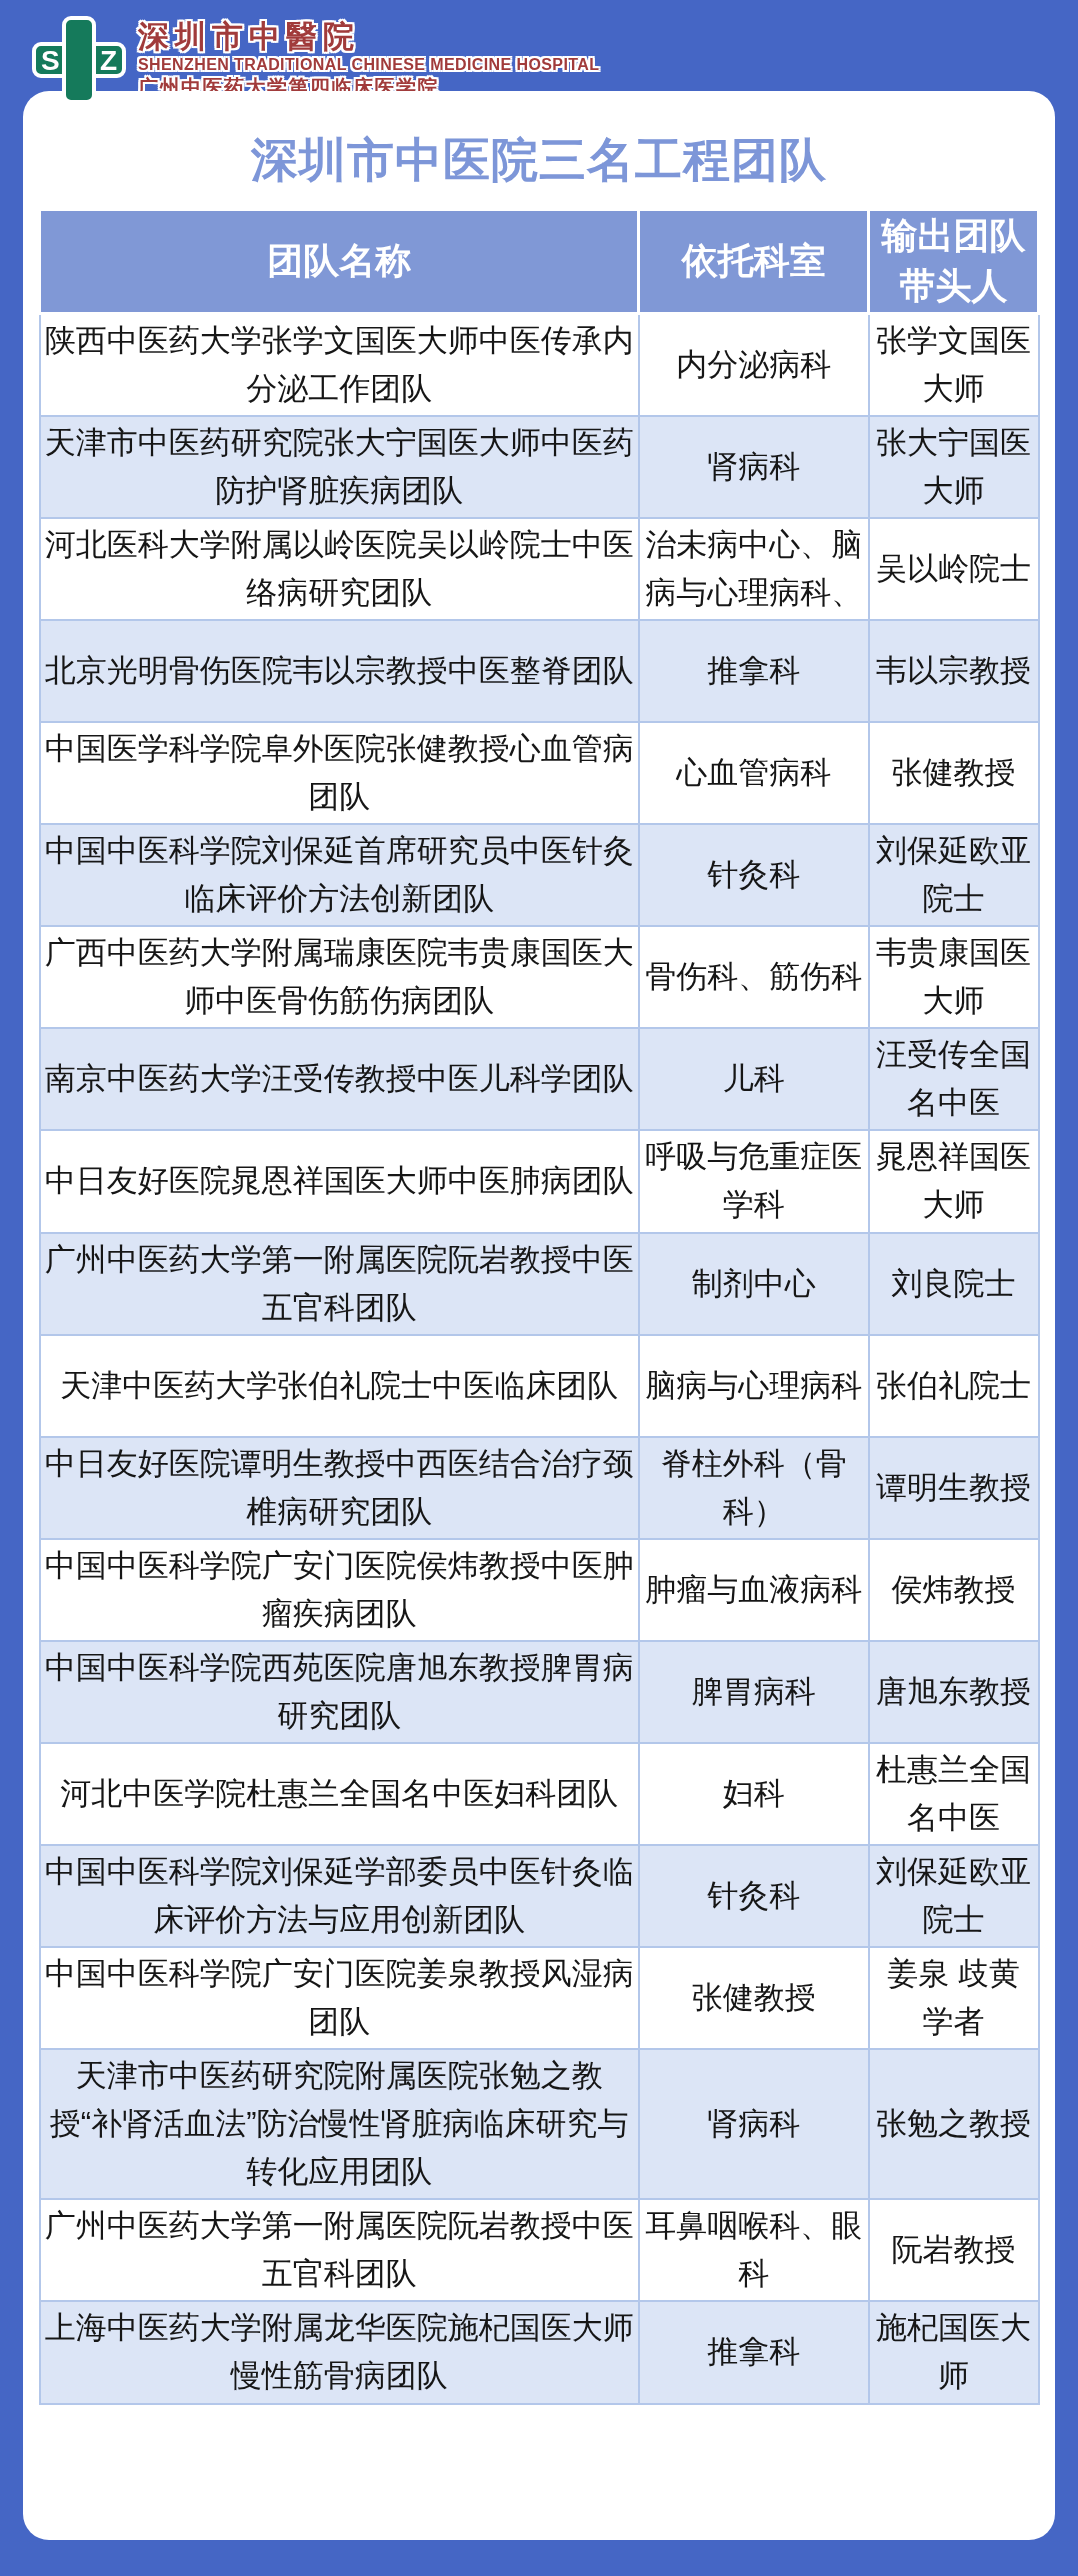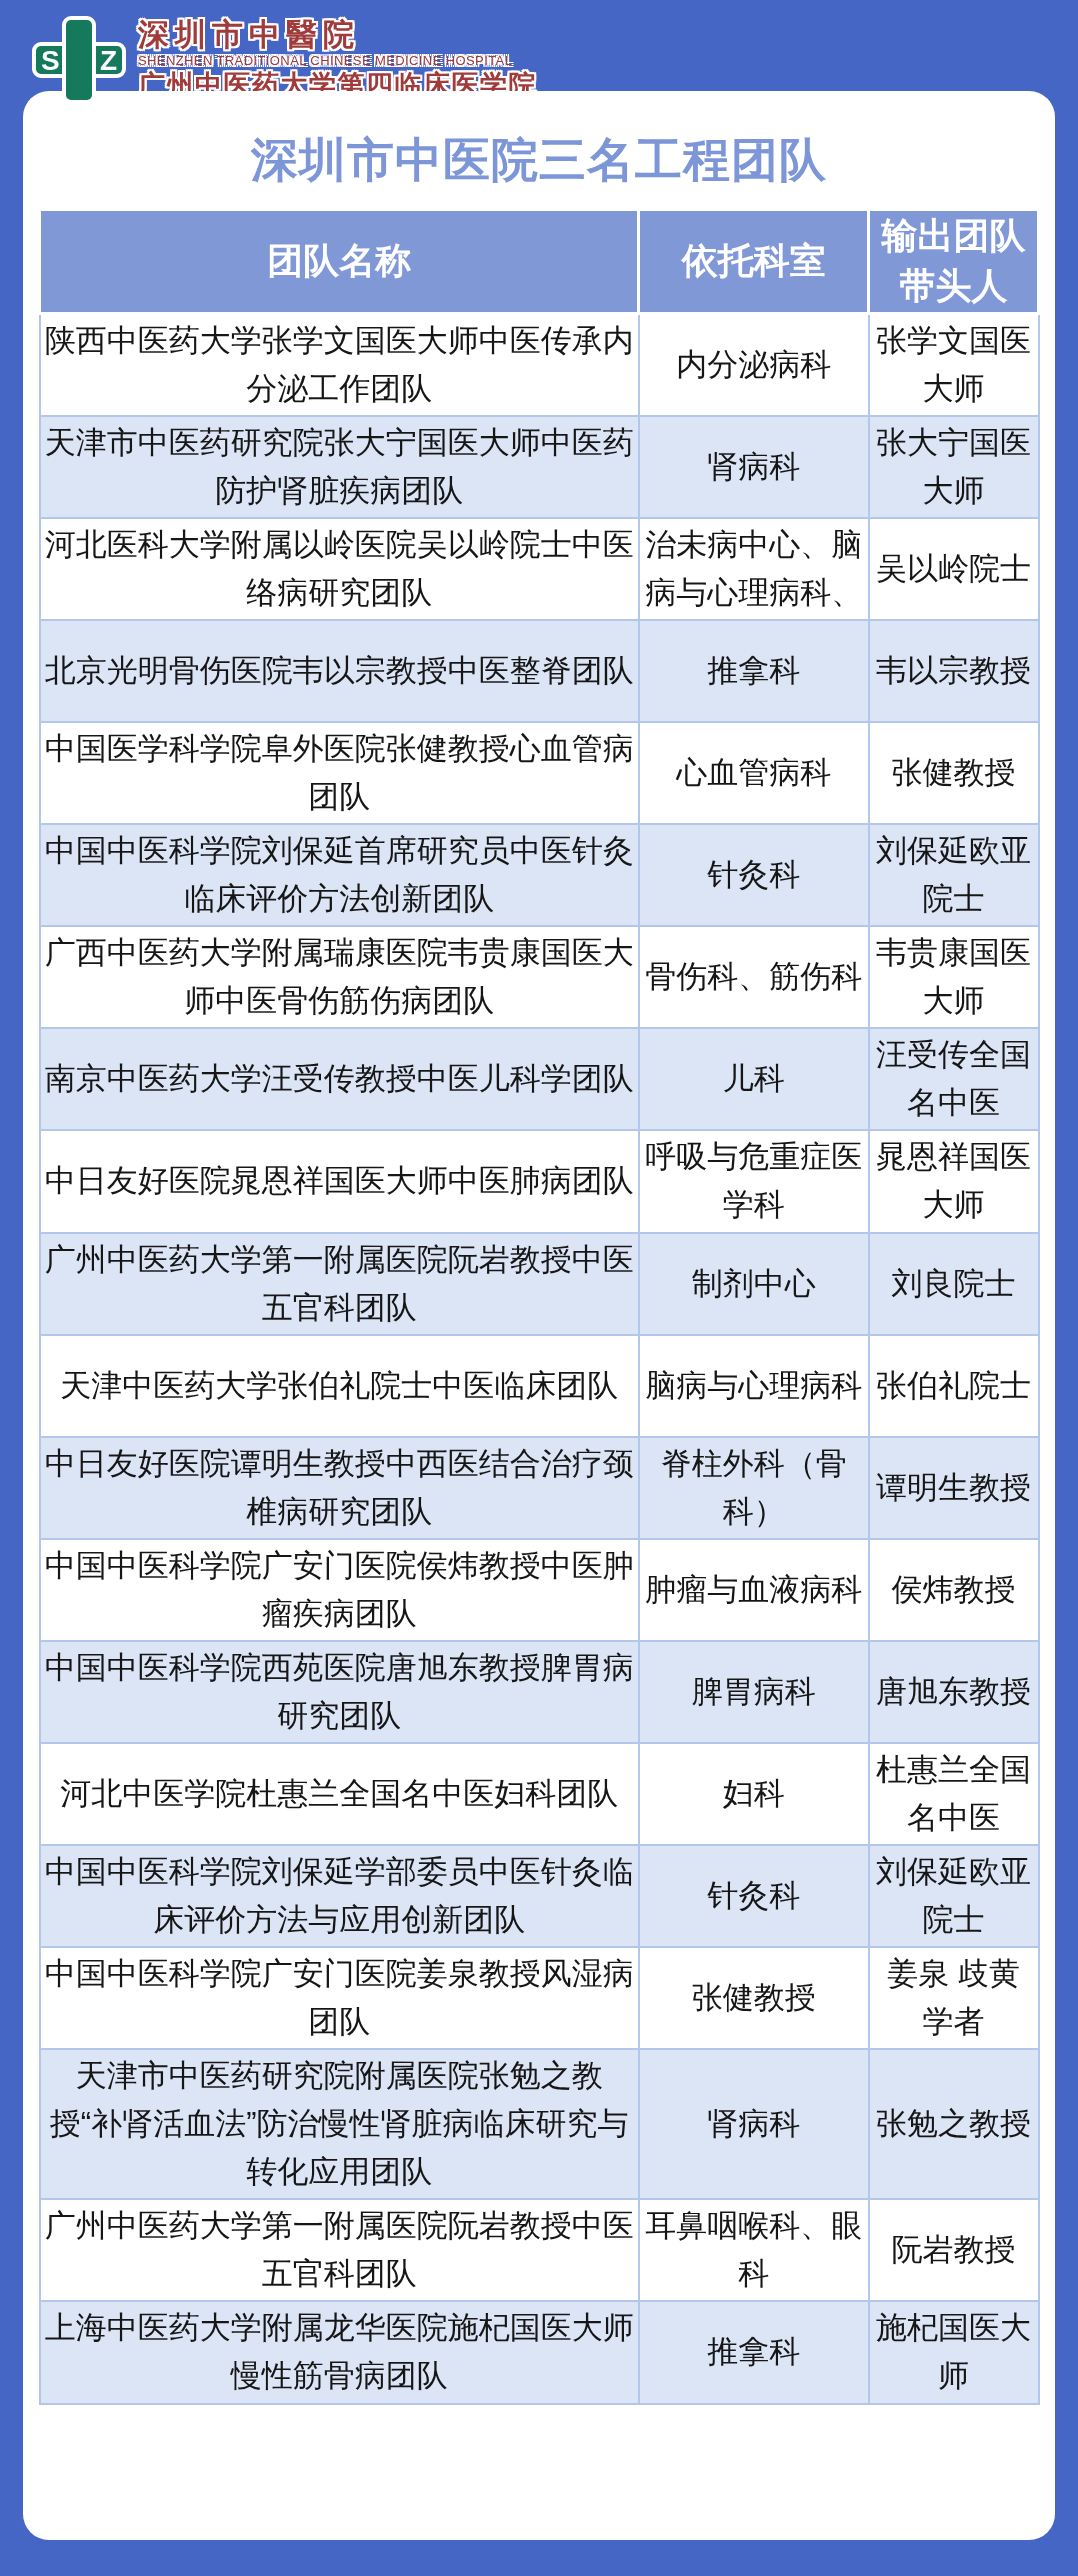--- a/index.html
+++ b/index.html
@@ -29,22 +29,22 @@
   .cross .bar-v{left:30px;top:0;width:34px;height:88px;z-index:2}
   .cross .lt{position:absolute;z-index:3;color:#fff;font-weight:bold;font-size:28px;line-height:1;top:31px}
   .cross .lt-s{left:9px}
   .cross .lt-z{right:9px}
   .logo-text{display:flex;flex-direction:column;justify-content:center}
   .outline-red{
     color:var(--logo-red);
     text-shadow:-2px -2px 0 #fff,2px -2px 0 #fff,-2px 2px 0 #fff,2px 2px 0 #fff,0 -2px 0 #fff,0 2px 0 #fff,-2px 0 0 #fff,2px 0 0 #fff;
   }
   .logo-zh{font-size:31px;font-weight:bold;letter-spacing:6px;line-height:1.05}
-  .logo-en{font-size:13px;font-weight:normal;letter-spacing:0.4px;line-height:1.25;margin-top:1px}
-  .logo-affil{font-size:27px;font-weight:bold;letter-spacing:1.5px;line-height:1.15;margin-top:1px}
+  .logo-en{font-size:16px;font-weight:bold;letter-spacing:0.4px;line-height:1.25;margin-top:1px}
+  .logo-affil{font-size:20px;font-weight:bold;letter-spacing:1.5px;line-height:1.15;margin-top:1px}
   
   .card{
     position:absolute;left:23px;top:91px;width:1032px;height:2449px;
     background:var(--card-bg);border-radius:26px;box-sizing:border-box;
     overflow:hidden;
   }
   .card-title{
     margin:0;padding:38px 0 16px;text-align:center;
     font-size:47px;font-weight:bold;color:var(--title-color);
     letter-spacing:1px;

